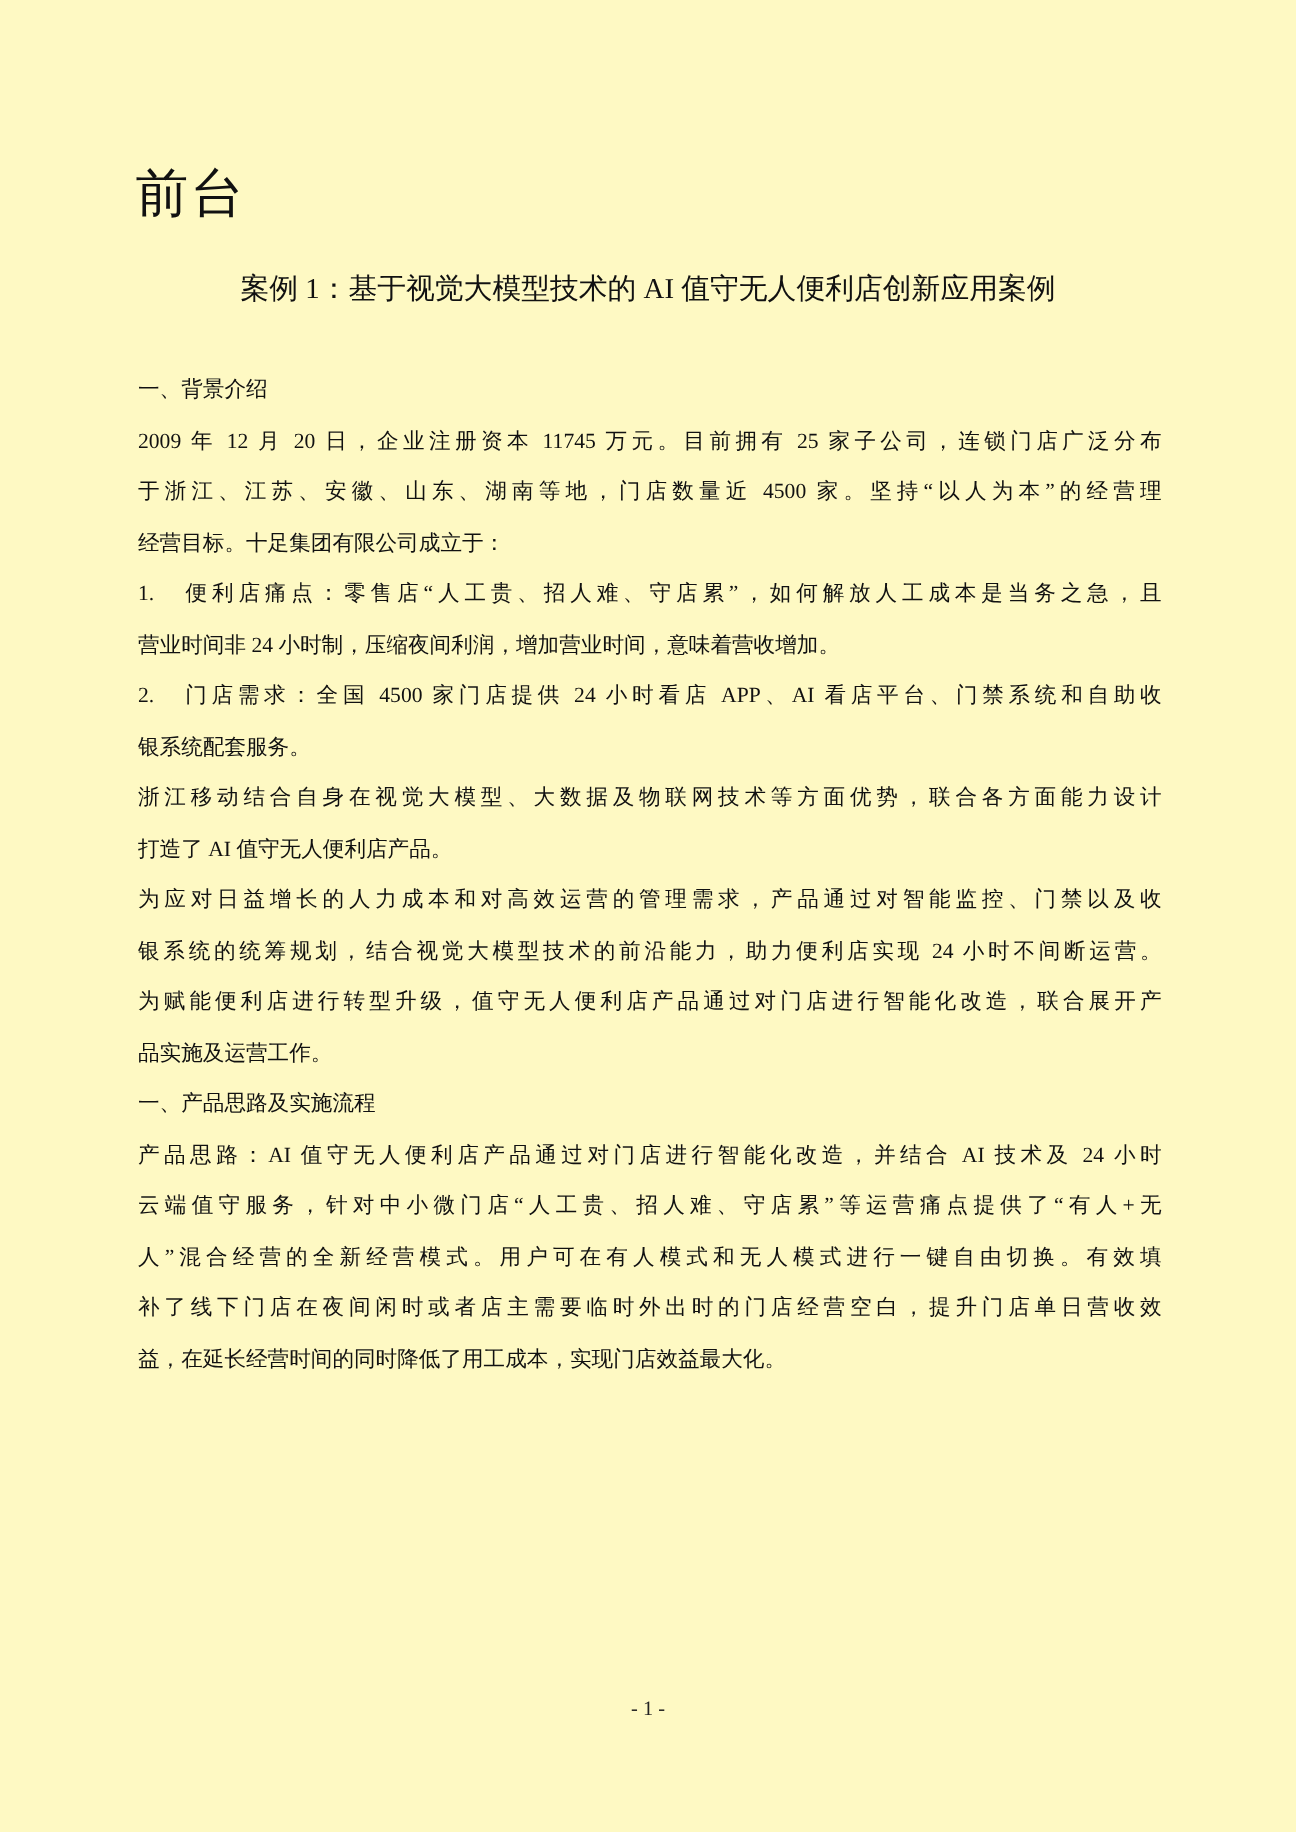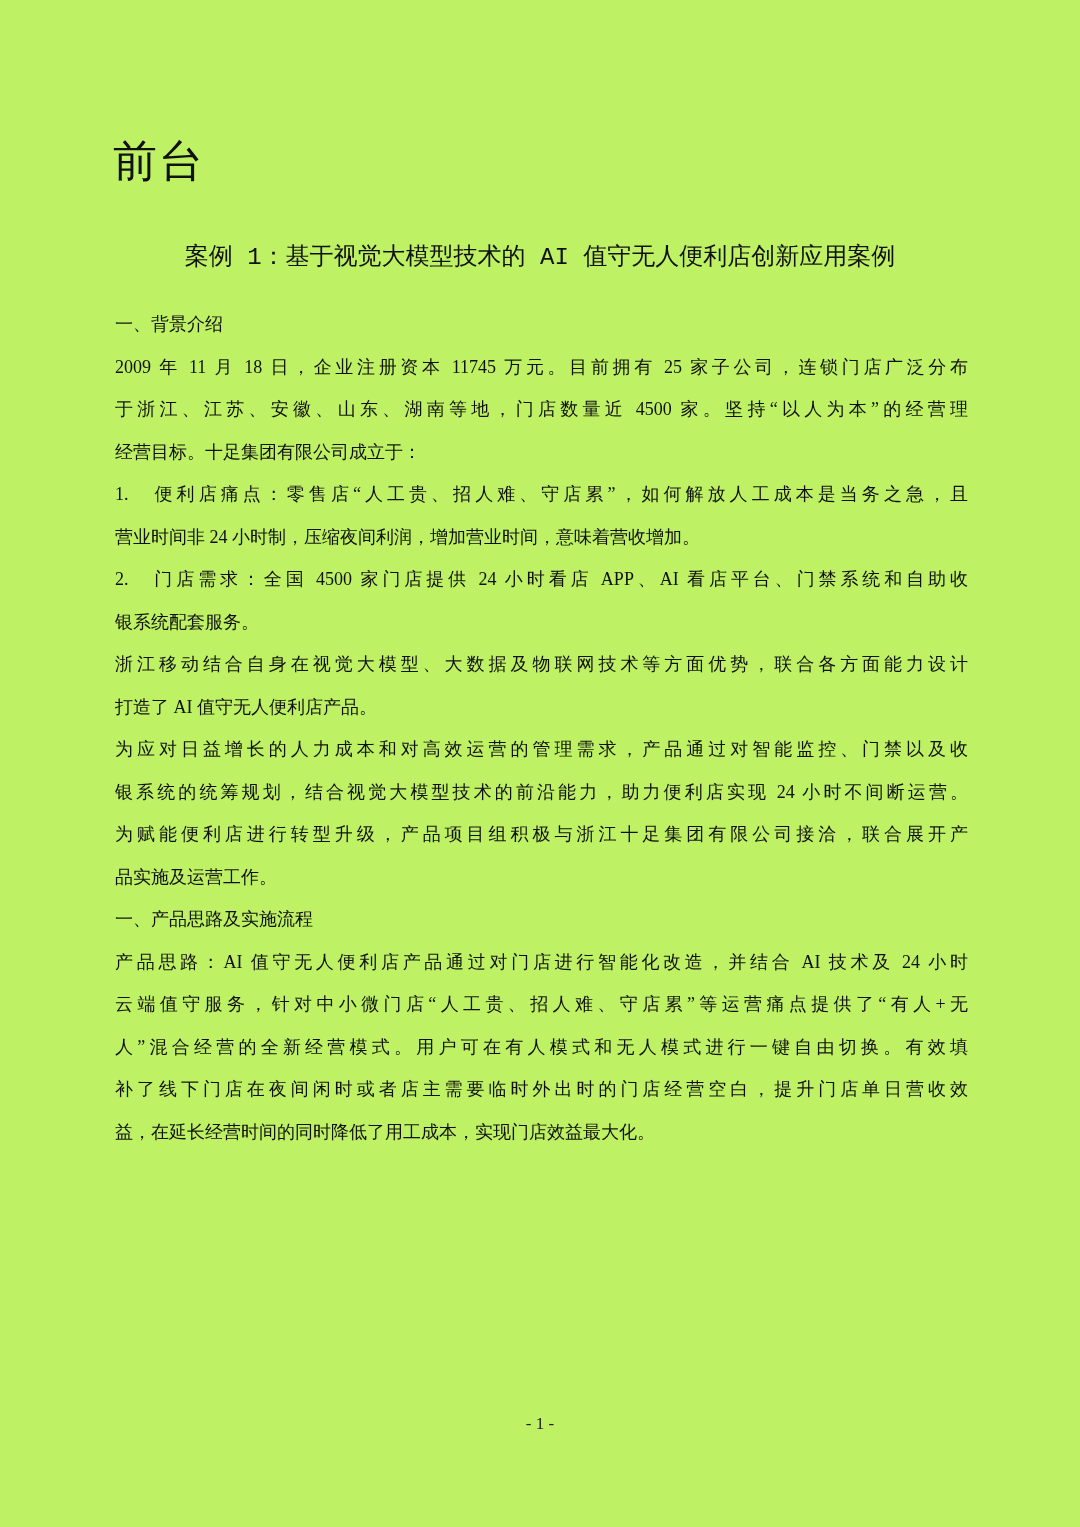--- a/index.html
+++ b/index.html
@@ -4,46 +4,45 @@
 <style>
   html, body {
     margin: 0;
     padding: 0;
     background: #ffffff;
   }
   .page {
     position: relative;
     width: 1080px;
     height: 1527px;
-    background: #bef264;
+    background: #fef9c3;
     color: #111111;
     font-family: "Liberation Serif", "DejaVu Serif", serif;
     overflow: hidden;
   }
   .heading {
     position: absolute;
     left: 113px;
     top: 136px;
     margin: 0;
     font-size: 44px;
     font-weight: 400;
     line-height: 1.2;
     letter-spacing: 2px;
     color: #111111;
   }
   .case-title {
     position: absolute;
     left: 0;
-    top: 240px;
+    top: 224px;
     width: 100%;
     text-align: center;
     font-size: 24px;
     font-weight: 400;
     color: #111111;
-    font-family: Liberation Mono, monospace;
   }
   .body-text {
     position: absolute;
     left: 115px;
     top: 303px;
     width: 853px;
     font-size: 18px;
     color: #111111;
   }
   .line {
@@ -69,32 +68,32 @@
 <body>
 
 <div class="page">
 
   <h1 class="heading">前台</h1>
 
   <div class="case-title">案例 1：基于视觉大模型技术的 AI 值守无人便利店创新应用案例</div>
 
   <div class="body-text">
       <div class="line">一、背景介绍</div>
-      <div class="line j">2009 年 11 月 18 日，企业注册资本 11745 万元。目前拥有 25 家子公司，连锁门店广泛分布</div>
+      <div class="line j">2009 年 12 月 20 日，企业注册资本 11745 万元。目前拥有 25 家子公司，连锁门店广泛分布</div>
       <div class="line j">于浙江、江苏、安徽、山东、湖南等地，门店数量近 4500 家。坚持“以人为本”的经营理</div>
       <div class="line">经营目标。十足集团有限公司成立于：</div>
       <div class="line j">1.　便利店痛点：零售店“人工贵、招人难、守店累”，如何解放人工成本是当务之急，且</div>
       <div class="line">营业时间非 24 小时制，压缩夜间利润，增加营业时间，意味着营收增加。</div>
       <div class="line j">2.　门店需求：全国 4500 家门店提供 24 小时看店 APP、AI 看店平台、门禁系统和自助收</div>
       <div class="line">银系统配套服务。</div>
       <div class="line j">浙江移动结合自身在视觉大模型、大数据及物联网技术等方面优势，联合各方面能力设计</div>
       <div class="line">打造了 AI 值守无人便利店产品。</div>
       <div class="line j">为应对日益增长的人力成本和对高效运营的管理需求，产品通过对智能监控、门禁以及收</div>
       <div class="line j">银系统的统筹规划，结合视觉大模型技术的前沿能力，助力便利店实现 24 小时不间断运营。</div>
-      <div class="line j">为赋能便利店进行转型升级，产品项目组积极与浙江十足集团有限公司接洽，联合展开产</div>
+      <div class="line j">为赋能便利店进行转型升级，值守无人便利店产品通过对门店进行智能化改造，联合展开产</div>
       <div class="line">品实施及运营工作。</div>
       <div class="line">一、产品思路及实施流程</div>
       <div class="line j">产品思路：AI 值守无人便利店产品通过对门店进行智能化改造，并结合 AI 技术及 24 小时</div>
       <div class="line j">云端值守服务，针对中小微门店“人工贵、招人难、守店累”等运营痛点提供了“有人+无</div>
       <div class="line j">人”混合经营的全新经营模式。用户可在有人模式和无人模式进行一键自由切换。有效填</div>
       <div class="line j">补了线下门店在夜间闲时或者店主需要临时外出时的门店经营空白，提升门店单日营收效</div>
       <div class="line">益，在延长经营时间的同时降低了用工成本，实现门店效益最大化。</div>
     </div>
 
   <div class="footer">- 1 -</div>

